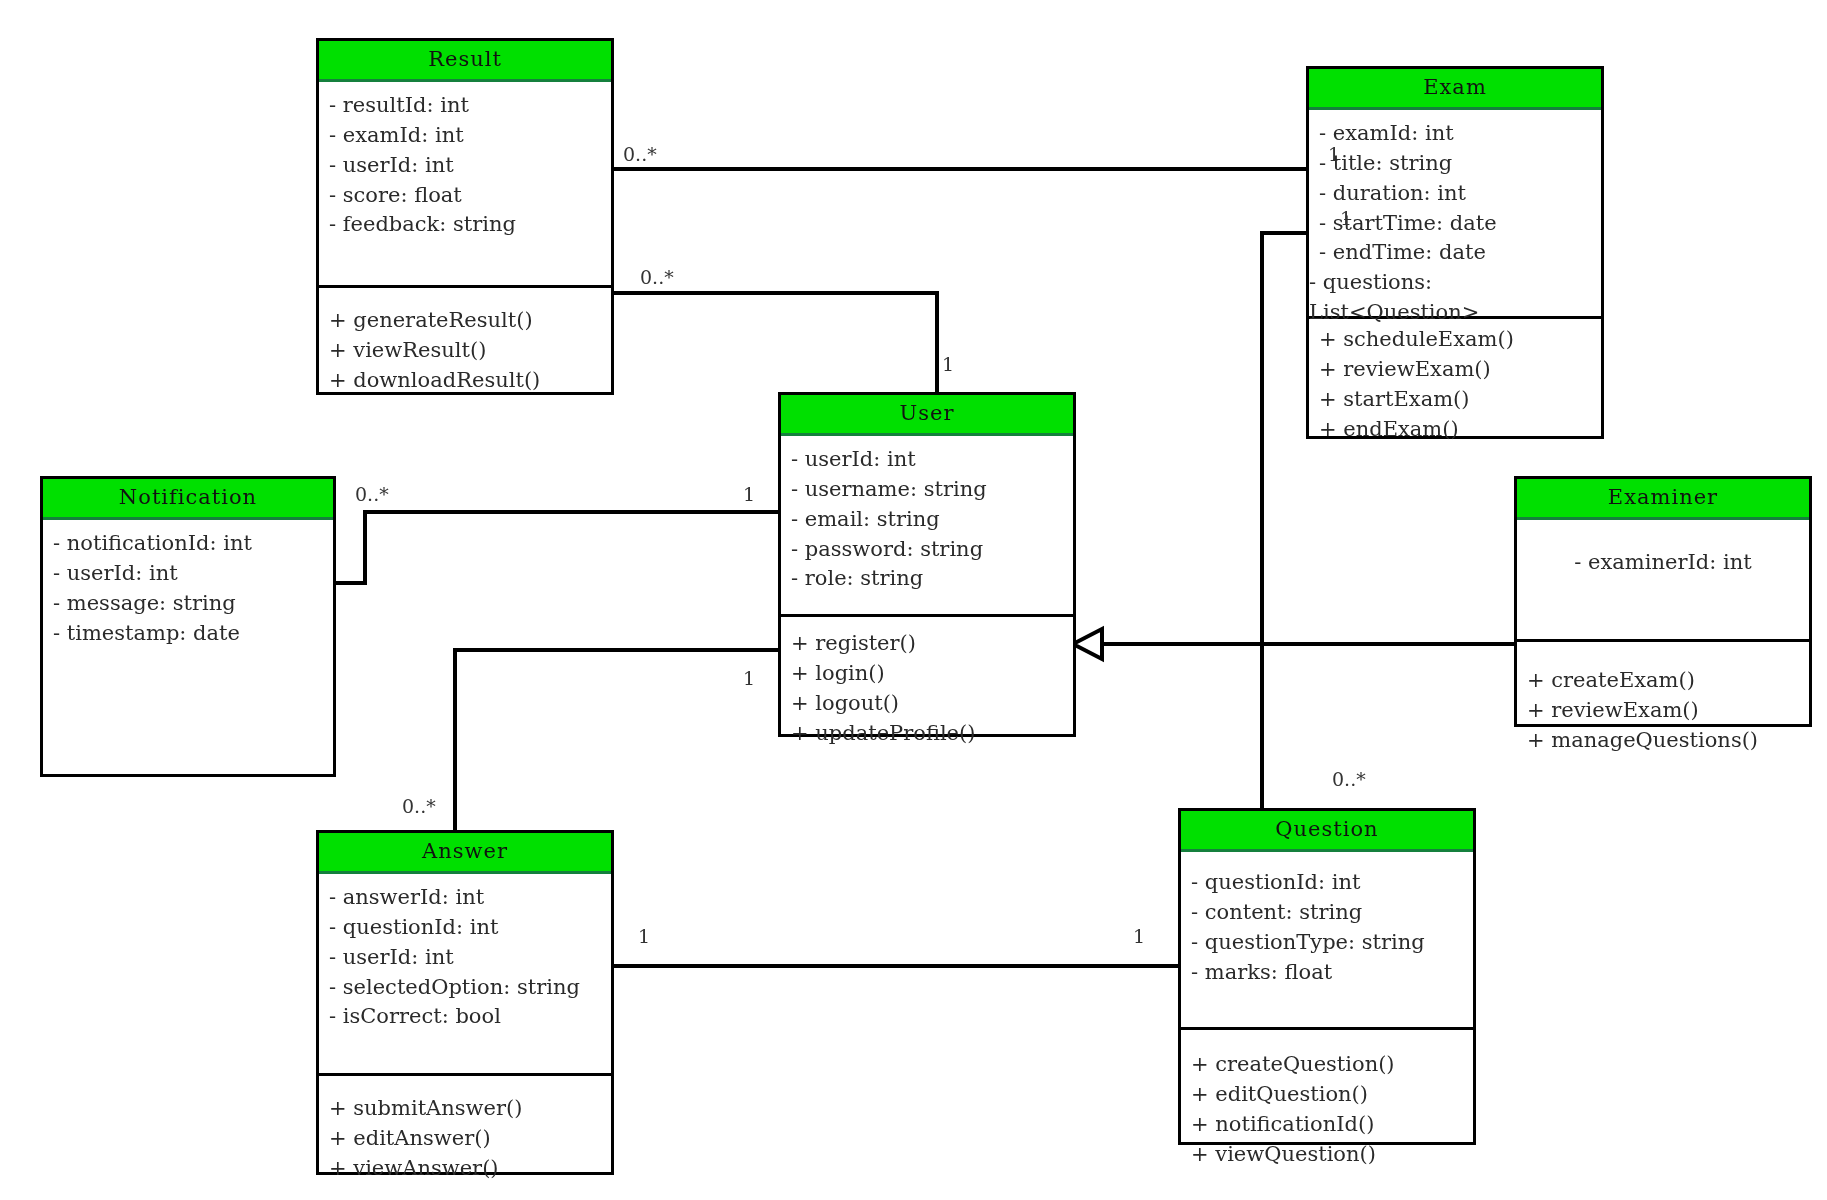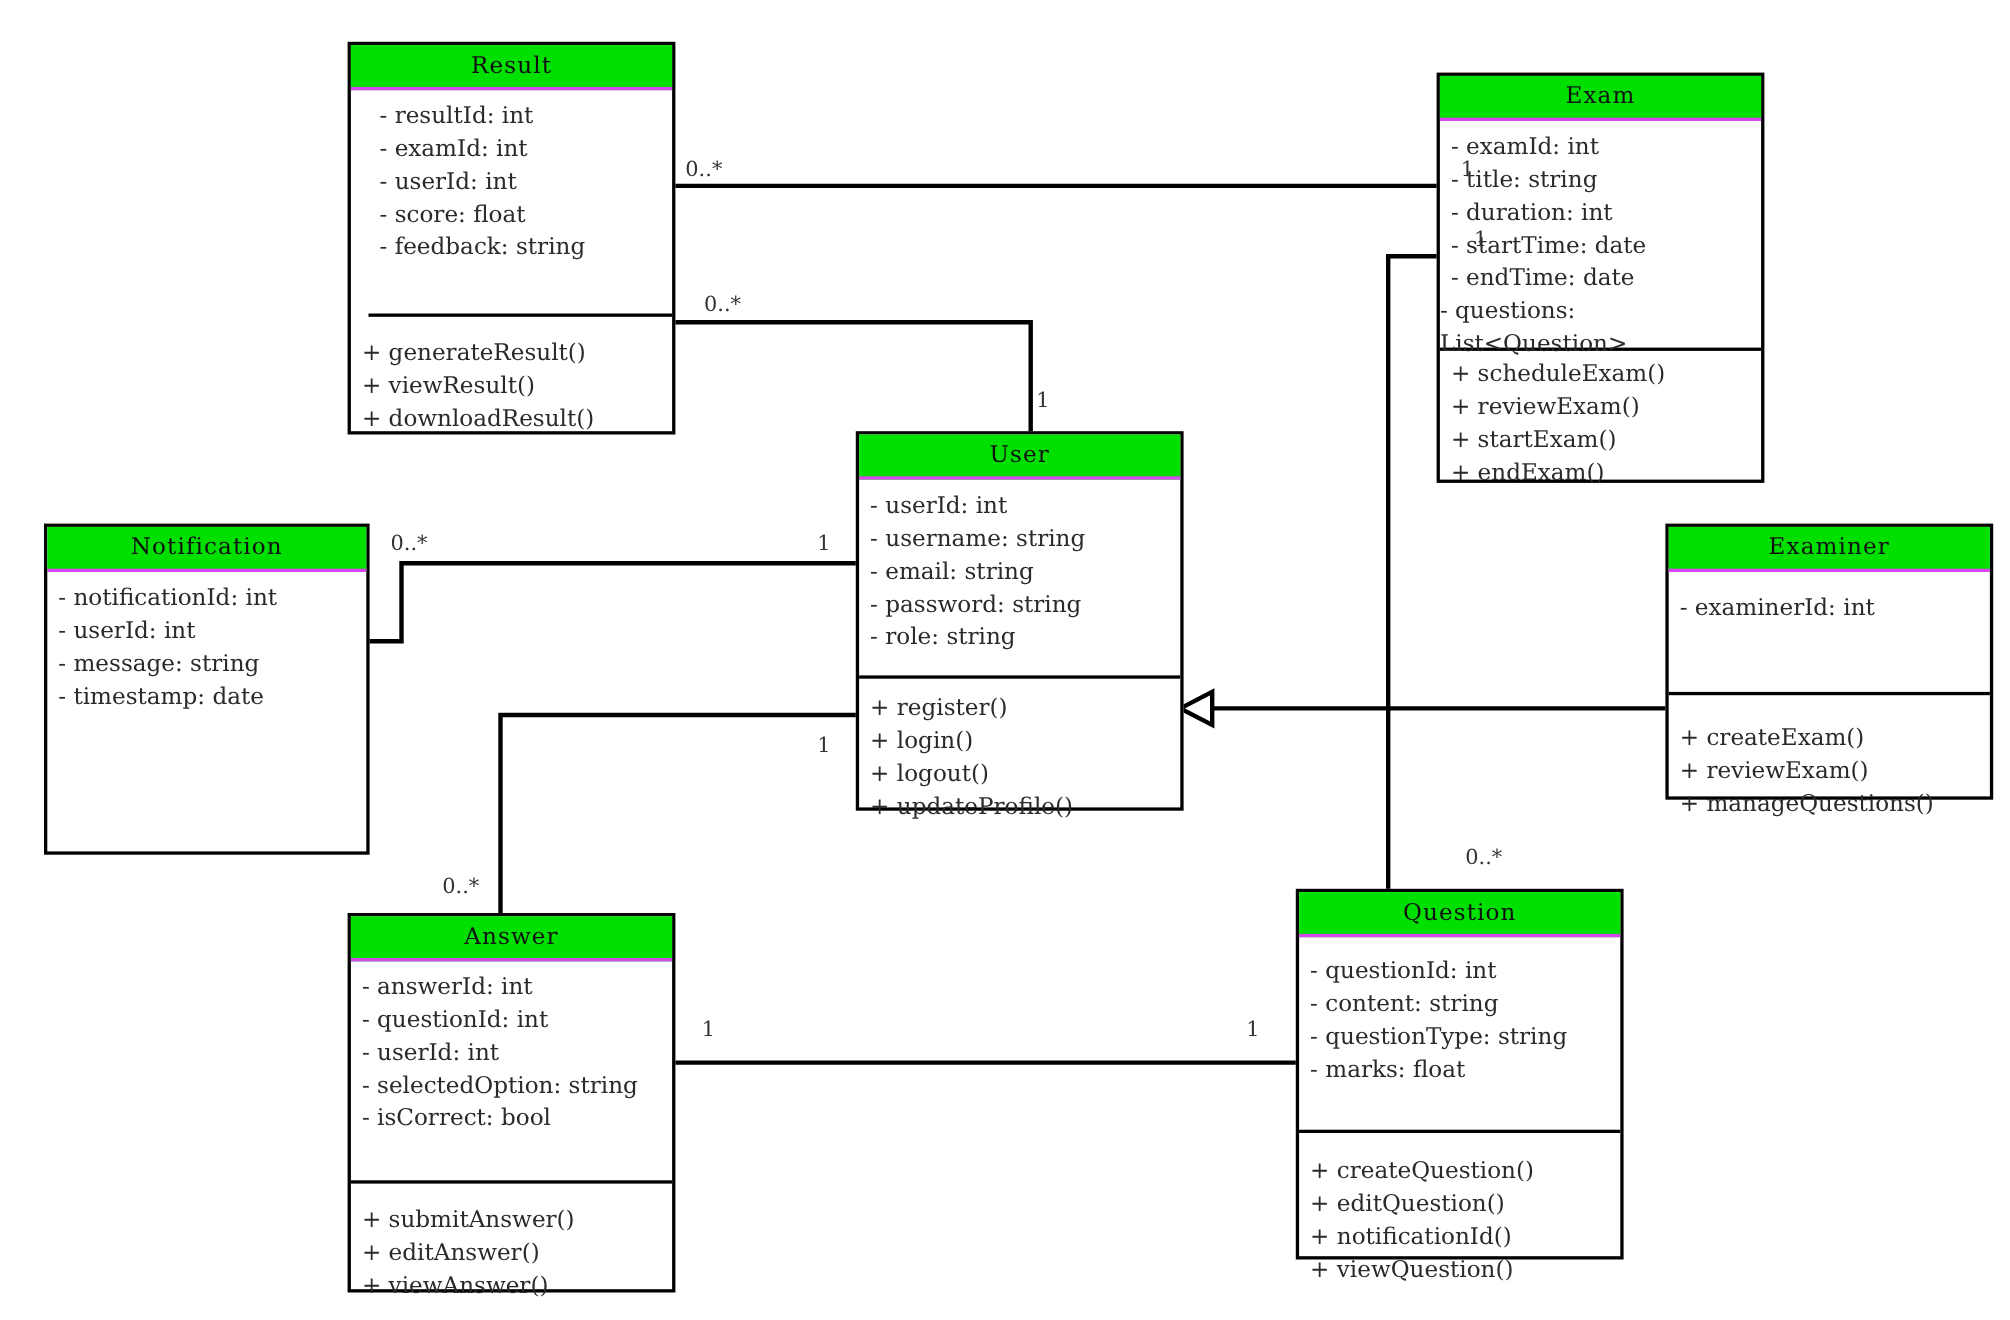--- a/index.html
+++ b/index.html
@@ -6,21 +6,21 @@
   body{width:1827px;height:1200px;position:relative;overflow:hidden;
        font-family:"DejaVu Serif","Liberation Serif",serif;}
 
   #canvas{position:absolute;left:0;top:0;width:1827px;height:1200px;}
 
   svg.wires{position:absolute;left:0;top:0;width:1827px;height:1200px;
             pointer-events:none;z-index:1;}
 
   .umlclass{position:absolute;box-sizing:border-box;
             border:3px solid #000000;background:#ffffff;z-index:2;}
-  .cls-title{background:#00e000;border-bottom:3px solid #d946ef;
+  .cls-title{background:#00e000;border-bottom:3px solid #15803d;
              text-align:center;font-size:21px;color:#111;
              letter-spacing:1px;padding:7px 0 8px 0;line-height:1.1;}
   .cls-section{border-bottom:3px solid #000000;padding:9px 10px 14px 10px;}
   .cls-section:last-child{border-bottom:none;}
   .cls-line{font-size:21px;color:#2a2a2a;line-height:1.42;
             white-space:pre-wrap;letter-spacing:0px;}
 
   .mult{position:absolute;font-size:19px;color:#333;z-index:3;
         font-family:"DejaVu Serif","Liberation Serif",serif;
         background:transparent;white-space:nowrap;}
@@ -64,21 +64,21 @@
   <div class="mult" style="left:743px;top:483px;">1</div>
 
   <div class="mult" style="left:743px;top:667px;">1</div>
   <div class="mult" style="left:402px;top:795px;">0..*</div>
 
   <div class="mult" style="left:638px;top:925px;">1</div>
   <div class="mult" style="left:1133px;top:925px;">1</div>
 
   <div class="umlclass" style="left:316px;top:38px;width:298px;height:357px;">
     <div class="cls-title">Result</div>
-    <div class="cls-section" style="height:180px;margin-left:16px;">
+    <div class="cls-section" style="height:180px;">
       <div class="cls-line">- resultId: int</div>
       <div class="cls-line">- examId: int</div>
       <div class="cls-line">- userId: int</div>
       <div class="cls-line">- score: float</div>
       <div class="cls-line">- feedback: string</div>
     </div>
     <div class="cls-section" style="padding-top:18px;">
       <div class="cls-line">+ generateResult()</div>
       <div class="cls-line">+ viewResult()</div>
       <div class="cls-line">+ downloadResult()</div>
@@ -126,21 +126,21 @@
     <div class="cls-section" style="height:133px;">
       <div class="cls-line">- notificationId: int</div>
       <div class="cls-line">- userId: int</div>
       <div class="cls-line">- message: string</div>
       <div class="cls-line">- timestamp: date</div>
     </div>
   </div>
 
   <div class="umlclass" style="left:1514px;top:476px;width:298px;height:251px;">
     <div class="cls-title">Examiner</div>
-    <div class="cls-section" style="height:77px;padding-top:18px;">
+    <div class="cls-section" style="height:77px;padding-top:28px;text-align:center;">
       <div class="cls-line">- examinerId: int</div>
     </div>
     <div class="cls-section" style="padding-top:24px;">
       <div class="cls-line">+ createExam()</div>
       <div class="cls-line">+ reviewExam()</div>
       <div class="cls-line">+ manageQuestions()</div>
     </div>
   </div>
 
   <div class="umlclass" style="left:1178px;top:808px;width:298px;height:337px;">

